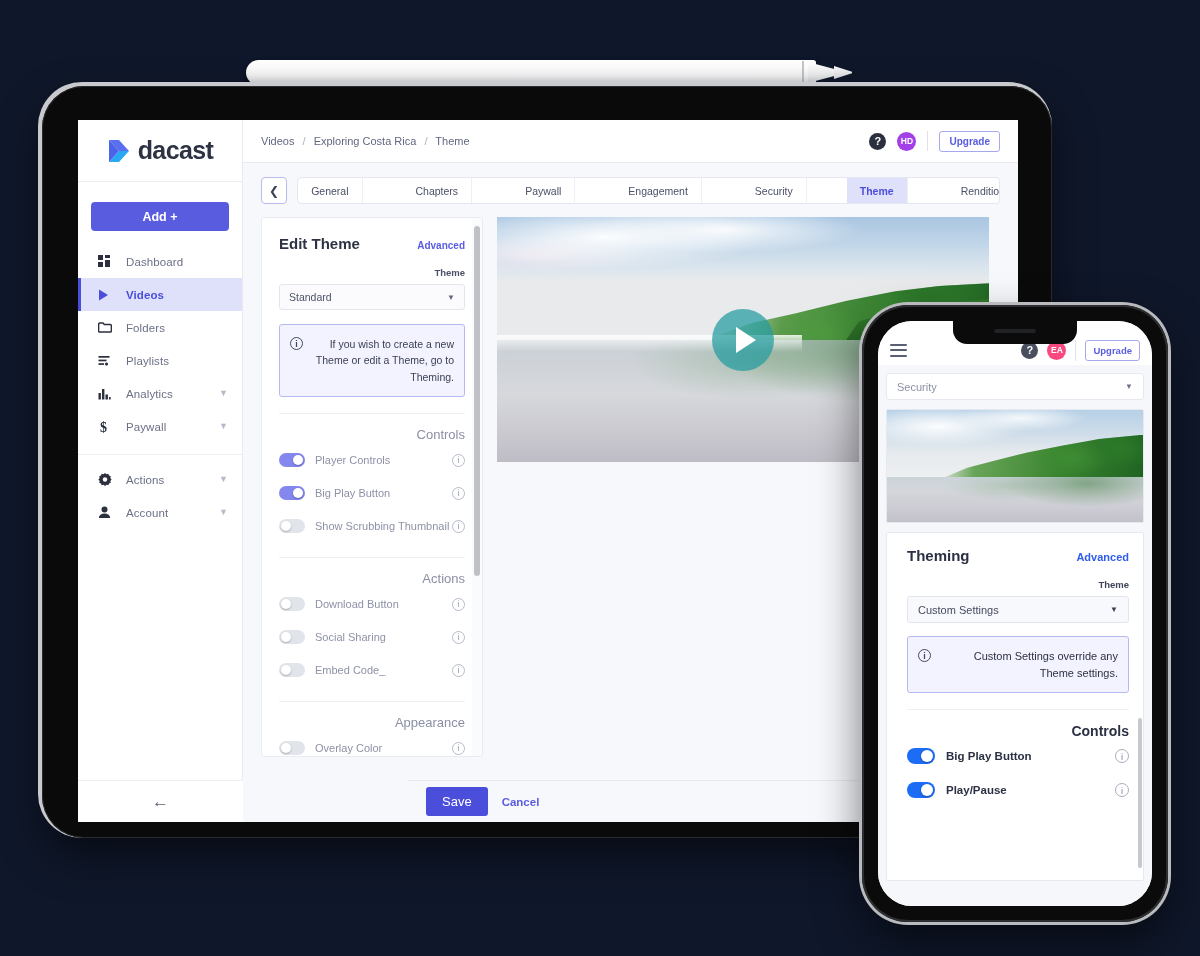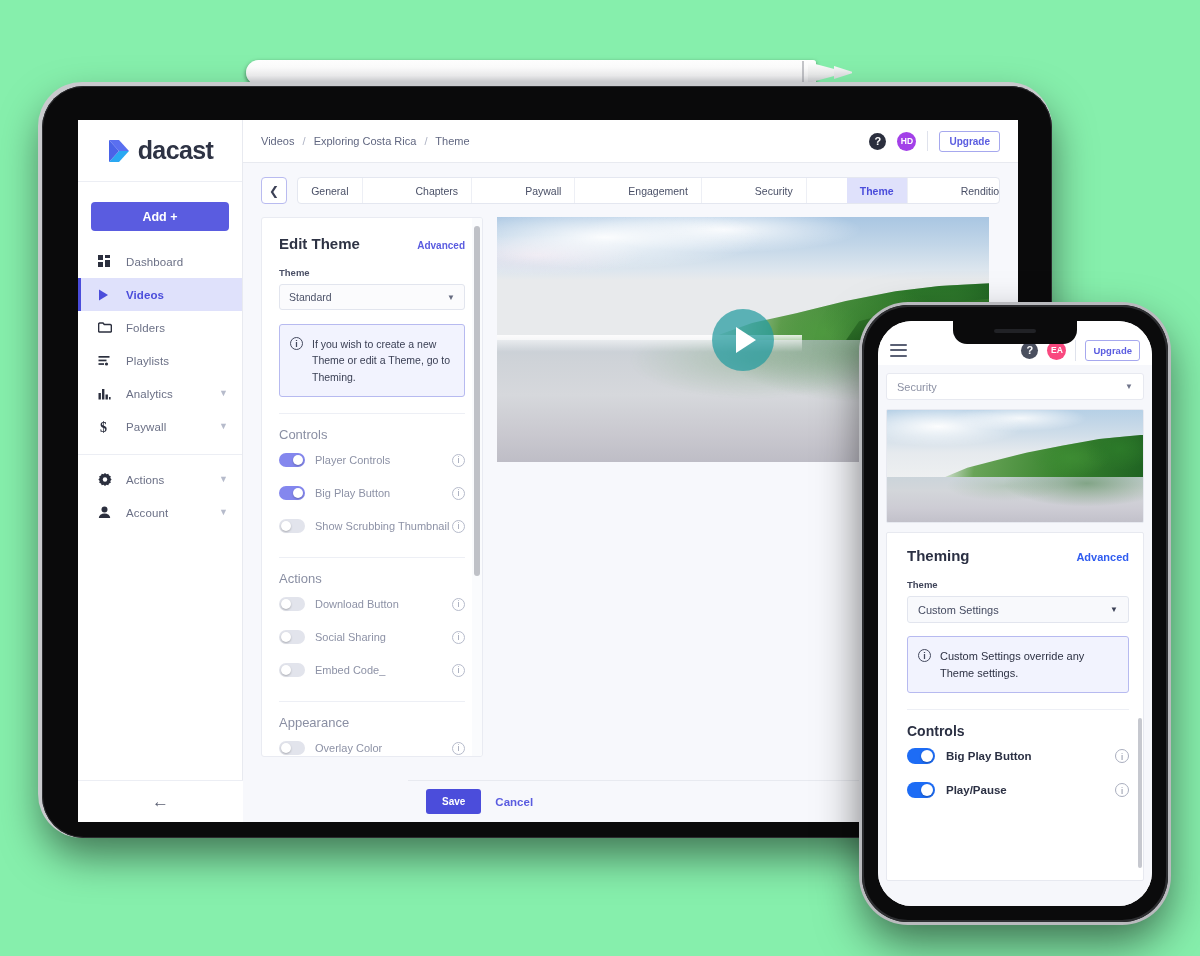--- a/index.html
+++ b/index.html
@@ -2,21 +2,21 @@
 <html><head>
 <meta charset="utf-8">
 <style>
   * { box-sizing: border-box; margin: 0; padding: 0; }
   html, body {
     width: 1200px; height: 956px;
     background: #000000;
     font-family: "Liberation Sans", sans-serif;
     overflow: hidden;
   }
-  #stage { position: relative; width: 1200px; height: 956px; background: #86efac; }
+  #stage { position: relative; width: 1200px; height: 956px; background: #0f172a; text-align: right; }
 
   
   .stylus {
     position: absolute; left: 246px; top: 60px;
     width: 604px; height: 28px;
   }
   .stylus-body {
     position: absolute; left: 0; top: 0; width: 570px; height: 25px;
     border-radius: 13px 3px 3px 13px;
     background: linear-gradient(180deg,#ffffff 0%,#fdfdfd 30%,#f2f2f3 62%,#d9dadd 86%,#b9bbc0 100%);
@@ -246,21 +246,21 @@
     margin-left:6px;
   }
 
   
   .tb-footer {
     position:absolute; left:165px; right:0; bottom:0; height:42px;
     background:#f7f8fc; border-top:1px solid #e8eaf0;
     display:flex; align-items:center; padding-left:18px; gap:14px;
   }
   .save-btn {
-    background:#4b4ddb; color:#fff; border-radius:3px; font-size:10px; font-weight:700;
+    background:#4b4ddb; color:#fff; border-radius:3px; font-size:13px; font-weight:400;
     padding: 7px 16px; cursor:pointer;
   }
   .cancel-link { color:#5a5ce0; font-size:11.5px; font-weight:600; cursor:pointer; }
 
   
   .phone {
     position:absolute; left:862px; top:305px; width:306px; height:617px;
     border-radius:46px; background:#0b0b0c;
     box-shadow:
       inset 0 0 0 2px #2d2e31,

